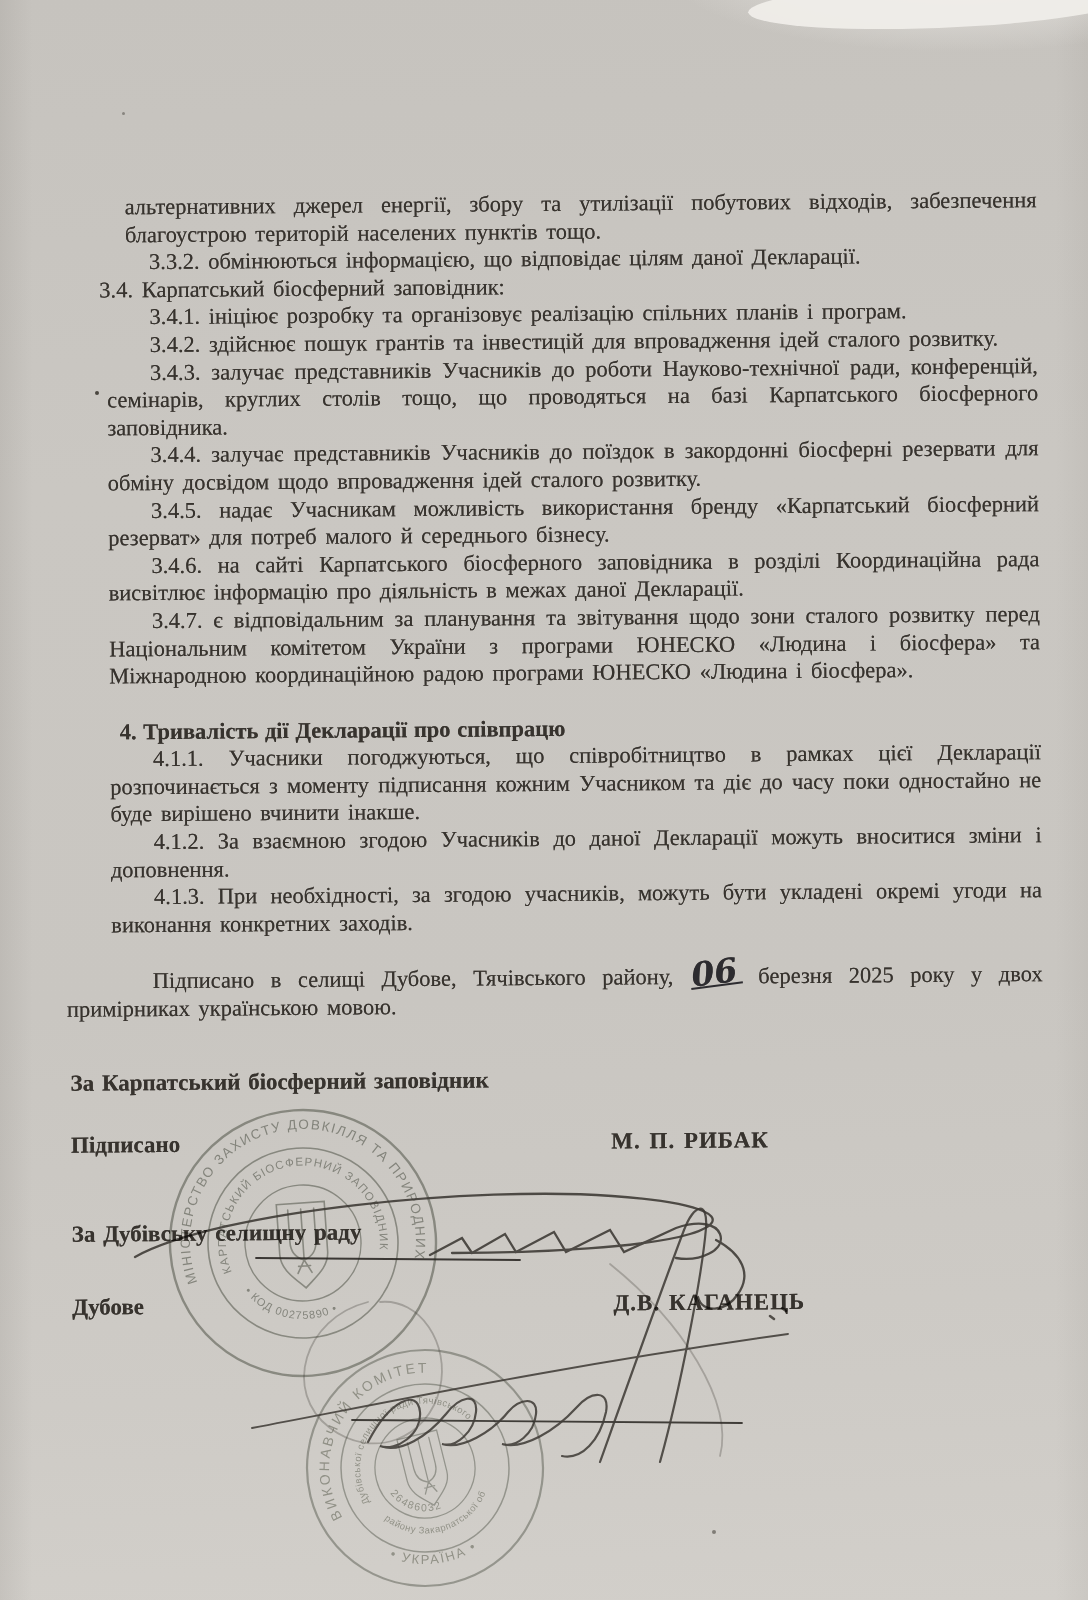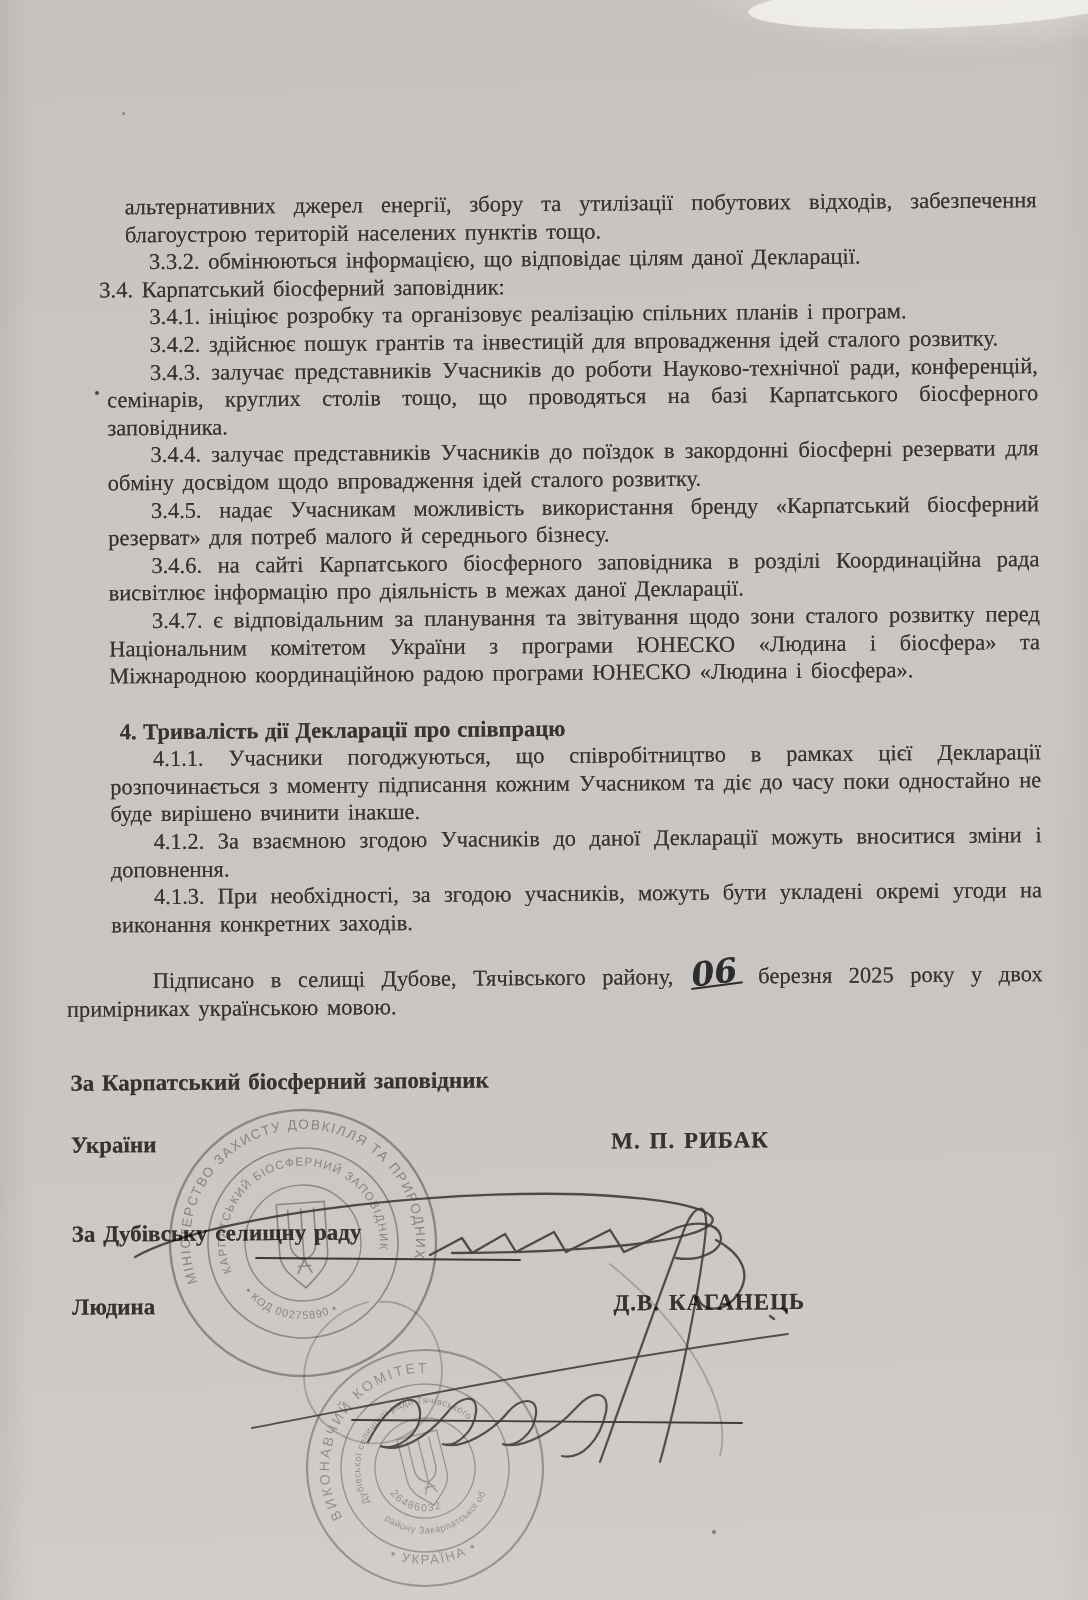--- a/index.html
+++ b/index.html
@@ -71,26 +71,26 @@
 
   <div class="body-text" style="padding-top:0;">
     <p class="para p-signed"><span>Підписано в селищі Дубове, Тячівського району,</span>
       <span class="hand">06</span>
       <span>березня  2025 року у двох примірниках українською мовою.</span></p>
   </div>
 
   <div class="sig-section">
     <p class="para sig-for-1">За Карпатський біосферний заповідник</p>
     <div class="sig-row sig-row-1">
-      <span>України</span>
+      <span>Підписано</span>
       <span class="sig-name mr-1">М. П. РИБАК</span>
     </div>
     <p class="para sig-for-2">За Дубівську селищну раду</p>
     <div class="sig-row sig-row-2">
-      <span>Людина</span>
+      <span>Дубове</span>
       <span class="sig-name mr-2">Д.В. КАГАНЕЦЬ</span>
     </div>
   </div>
 </div>
 
 <div class="speck" style="left:95px;top:391px;width:4px;height:4px;"></div>
 <div class="speck" style="left:122px;top:112px;width:3px;height:3px;opacity:.5;"></div>
 <div class="speck" style="left:712px;top:1530px;width:4px;height:4px;opacity:.6;"></div>
 
 <svg class="overlay" viewBox="0 0 1088 1600">

